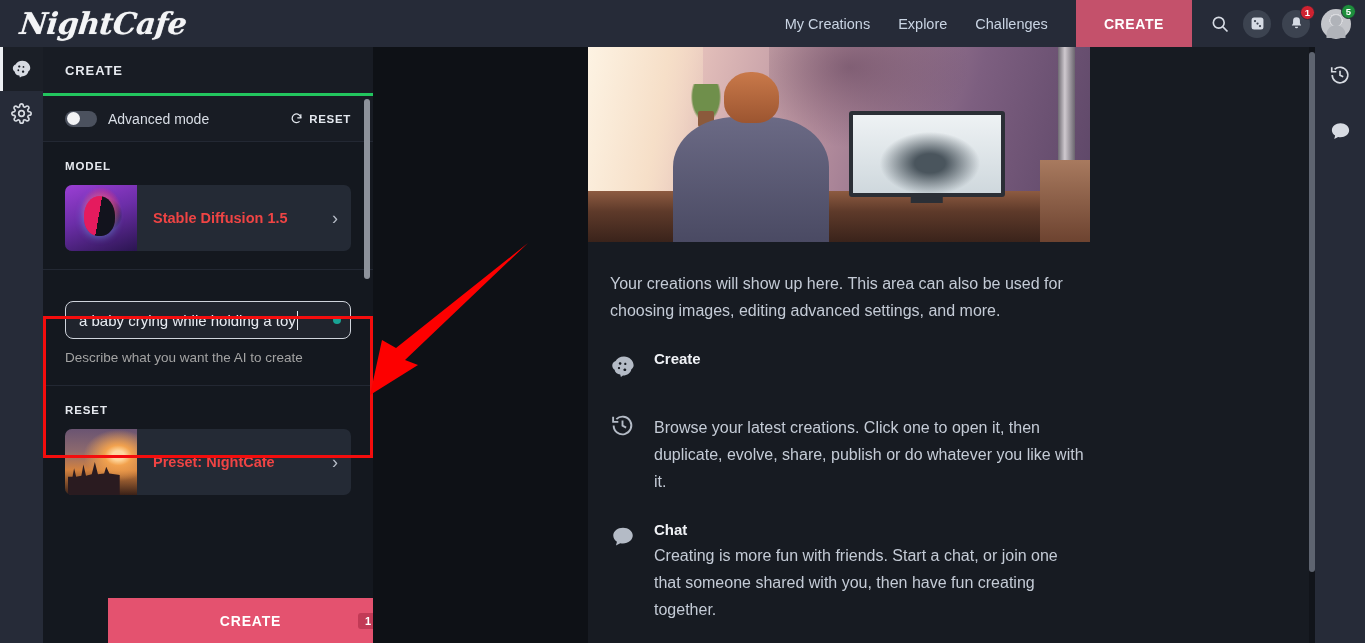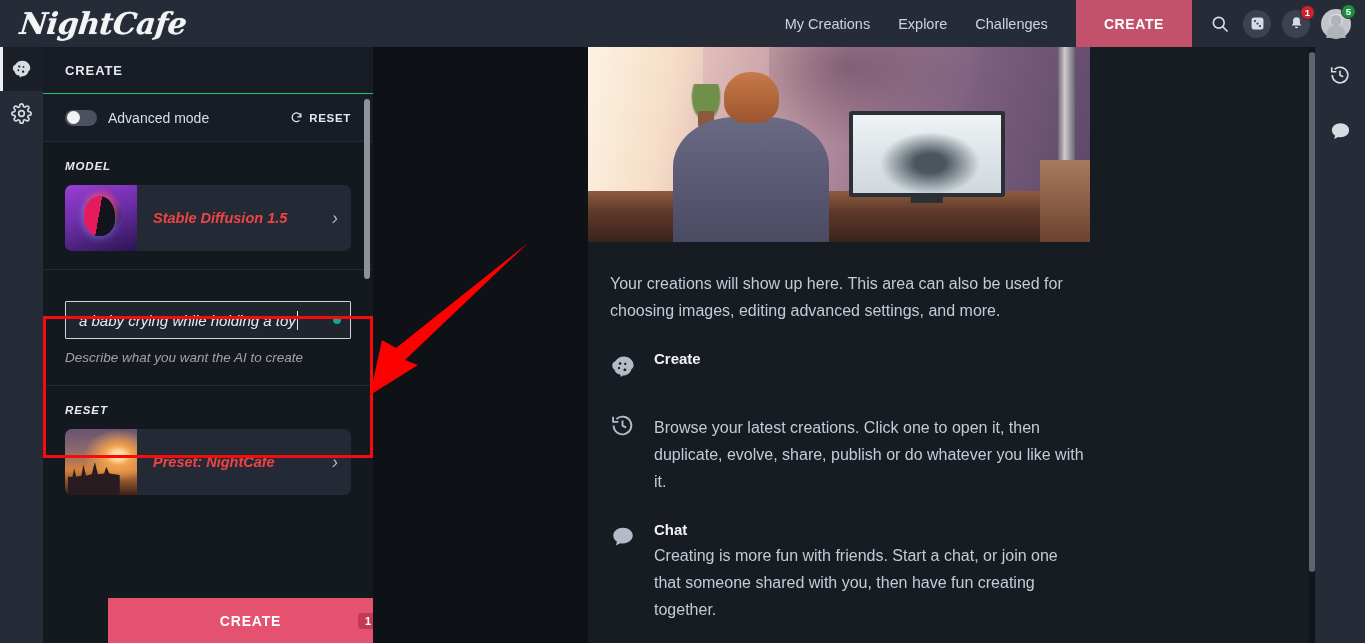--- a/index.html
+++ b/index.html
@@ -86,37 +86,37 @@
     background: #14181f;
   }
   .sb-title {
     height: 46px; display: flex; align-items: center; padding-left: 22px;
     color: #e6e9ef; font-size: 13px; font-weight: bold; letter-spacing: .9px;
     background: #181c24;
   }
   .sb-scroll { position: relative; height: 502px; overflow: hidden; }
   .sb-row {
     display: flex; align-items: center; height: 49px; padding: 0 22px;
-    border-top: 1px solid #22c55e; border-bottom: 1px solid #232833;
+    border-top: 3px solid #22c55e; border-bottom: 1px solid #232833;
     background: #181c24;
   }
   .toggle {
     width: 32px; height: 16px; border-radius: 9px; background: #4b515e;
     position: relative; cursor: pointer; flex: none;
   }
   .toggle::after {
     content:""; position:absolute; left:1.5px; top:1.5px; width:13px; height:13px;
     border-radius:50%; background:#f2f3f5;
   }
   .toggle-label { color: #d9dee6; font-size: 14px; margin-left: 11px; }
   .reset {
     margin-left:auto; display:flex; align-items:center; gap:6px;
     color:#e3e7ee; font-size:11.5px; font-weight:bold; letter-spacing:.7px; cursor:pointer;
   }
-  .sec { padding: 18px 22px 0; font-style: italic; }
+  .sec { padding: 18px 22px 0; }
   .sec-label {
     color:#e6e9ef; font-size:11.5px; font-weight:bold; letter-spacing:.9px;
     display:flex; align-items:center; gap:7px;
   }
   .help-dot {
     width:15px; height:15px; border-radius:50%; background:#3b414d; color:#b9c0cb;
     font-size:10px; font-weight:bold; display:flex; align-items:center;
     justify-content:center; cursor:pointer;
   }
   .card {
@@ -148,21 +148,21 @@
     content:""; position:absolute; left:4%; bottom:0; width:72%; height:58%;
     background: #2a1b20;
     clip-path: polygon(0% 100%, 0% 52%, 9% 52%, 12% 30%, 16% 52%, 26% 50%, 30% 20%,
       35% 50%, 46% 46%, 52% 14%, 58% 46%, 70% 44%, 74% 26%, 80% 44%, 100% 48%, 100% 100%);
   }
   .card-name { color: #ef4444; font-size: 14.5px; font-weight: bold; margin-left: 16px; }
   .chev { margin-left: auto; color: #b6bcc7; font-size: 18px; line-height: 1; }
   .shuffle-ic { margin-left: auto; color: #cdd3dc; cursor: pointer; }
   .prompt-input {
     margin-top: 13px; height: 38px; background: #20242d; border: 1px solid #cfd4dc;
-    border-radius: 1px; display: flex; align-items: center; padding: 0 9px 0 13px;
+    border-radius: 8px; display: flex; align-items: center; padding: 0 9px 0 13px;
   }
   .prompt-text { color: #e7ebf1; font-size: 15px; white-space: nowrap; }
   .caret { width:1px; height:19px; background:#e7ebf1; margin-left:1px; }
   .green-dot { width:8px; height:8px; border-radius:50%; background:#18a394; margin-left:auto; flex:none; }
   .hint { color:#a3a3a3; font-size:13.5px; margin-top:11px; }
 
   .sb-hr { height:1px; background:#232833; margin: 18px 0 0; }
 
   .sb-scrollbar {
     position:absolute; right:3px; top:3px; width:6px; height:496px;

